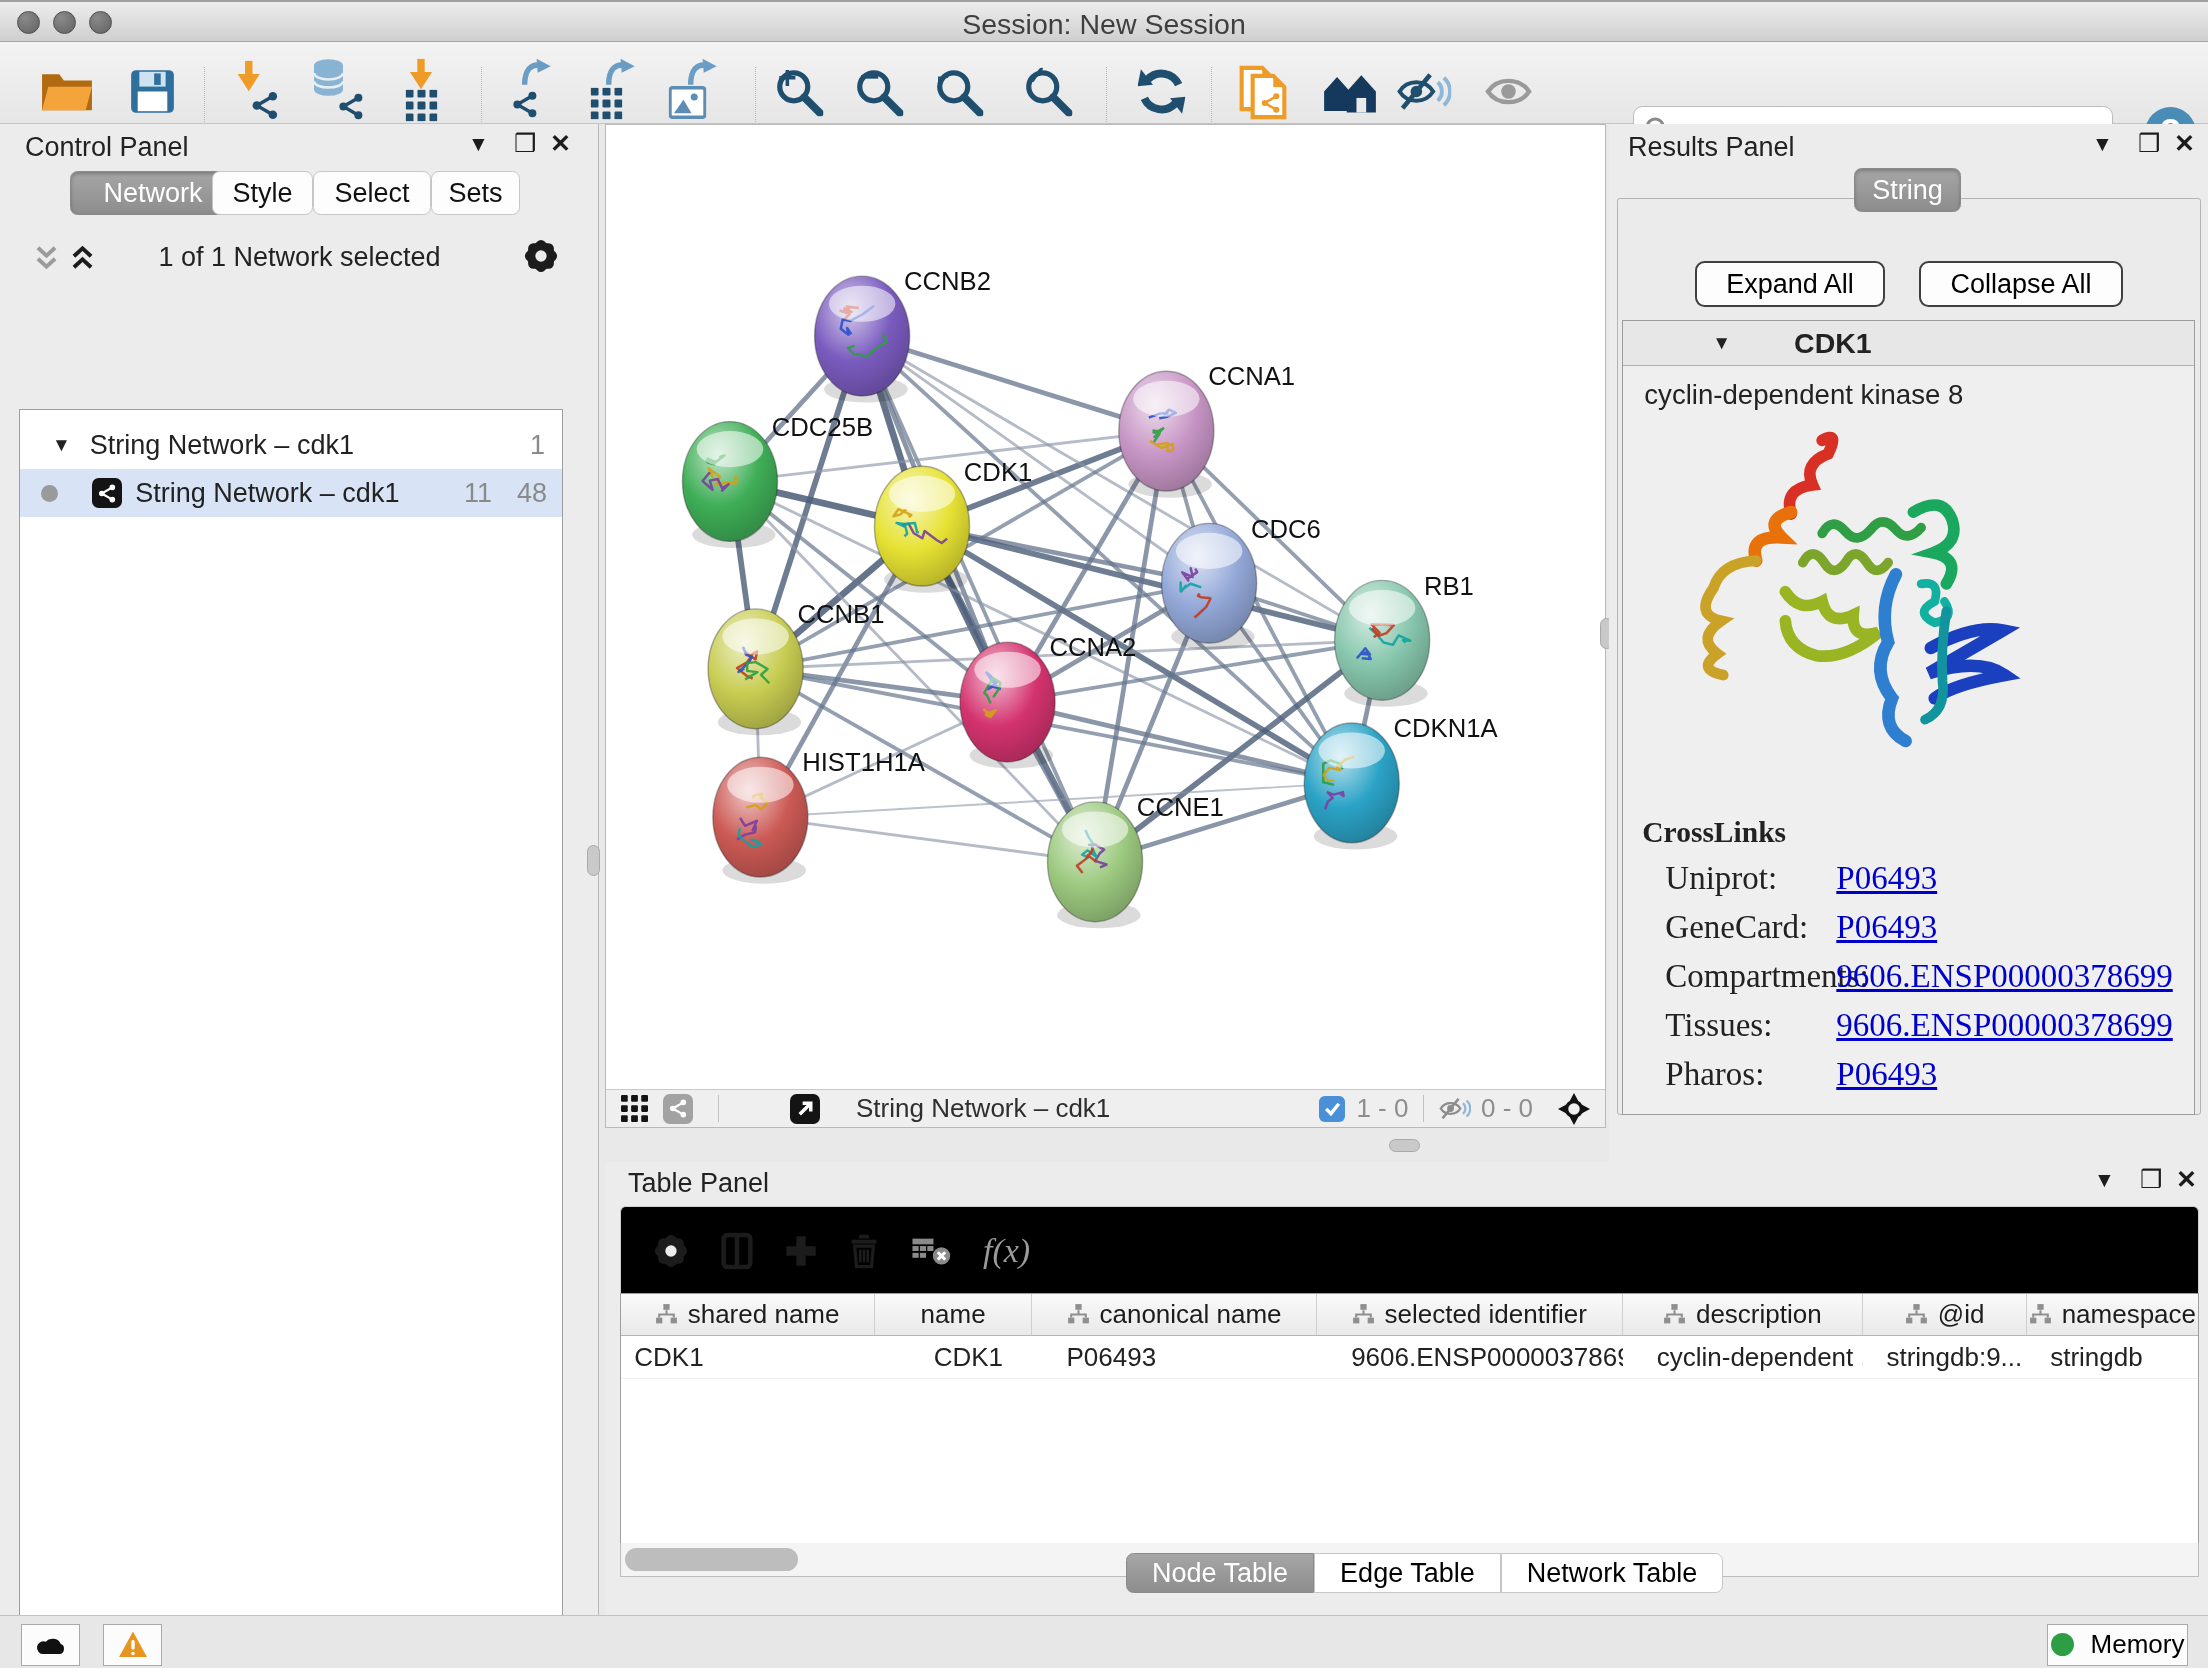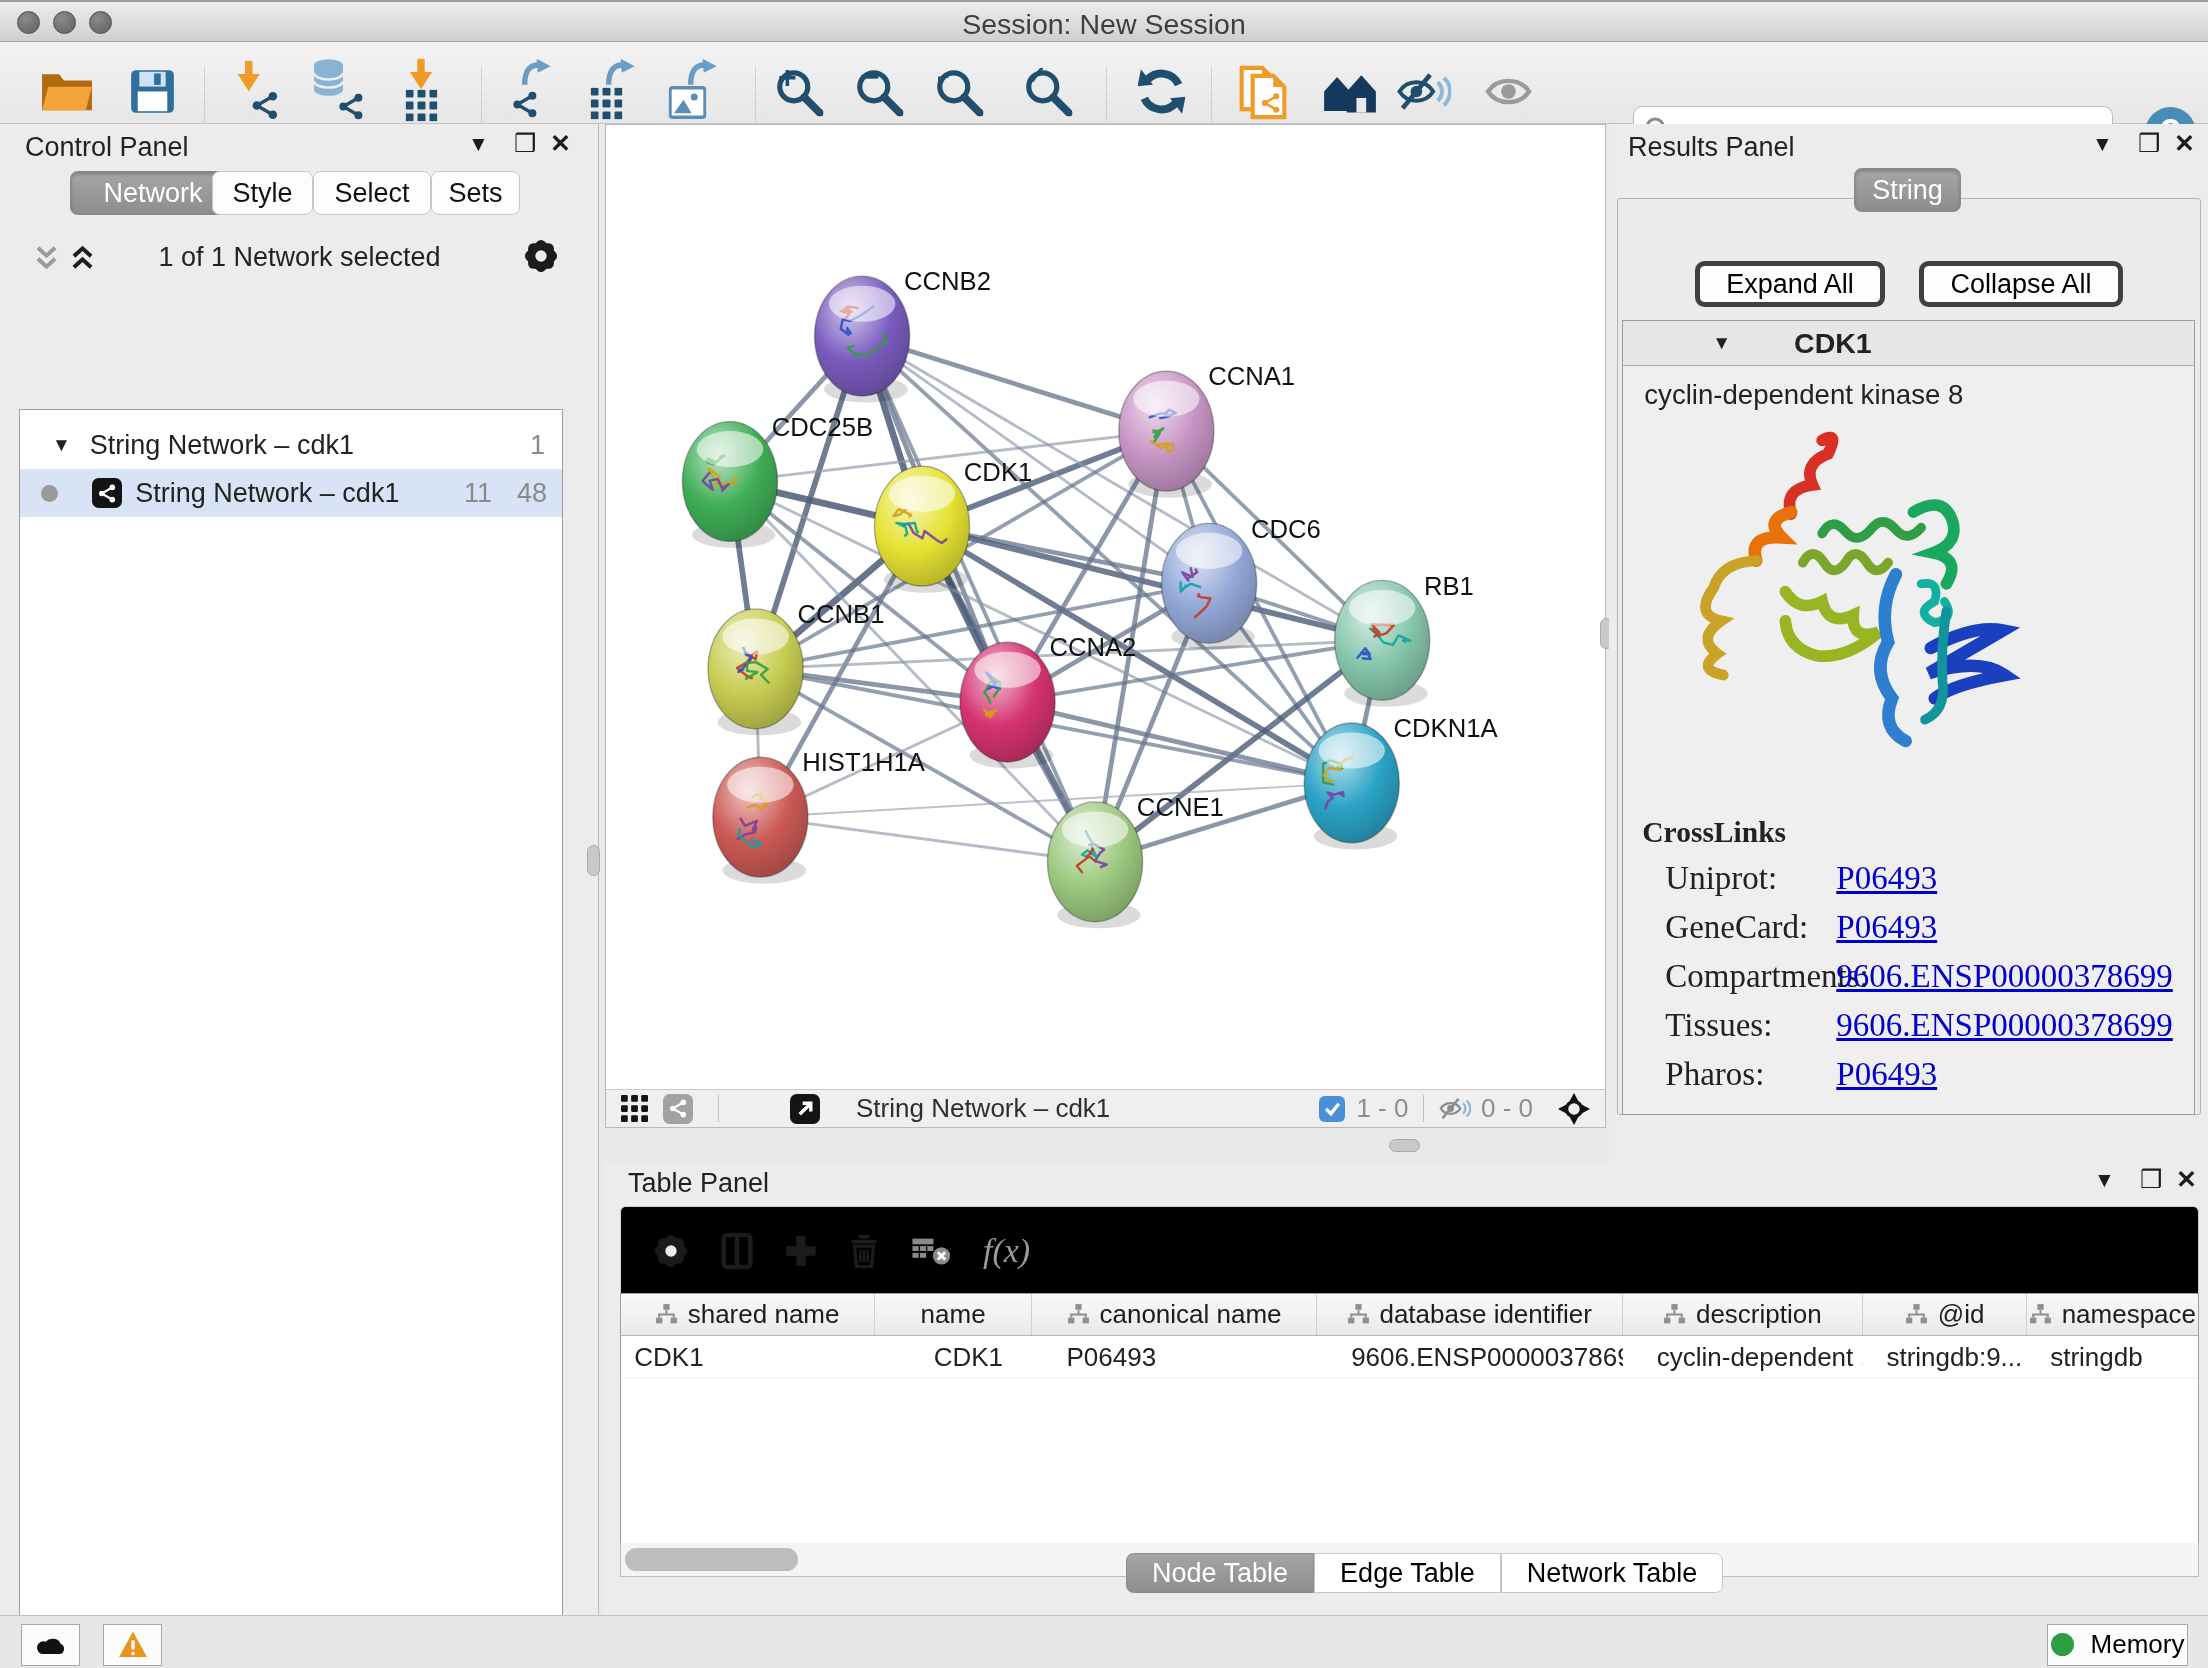--- a/index.html
+++ b/index.html
@@ -28,21 +28,21 @@
   .trow.sel{background:#d8e4f6;}
   .cnt{color:#8a8a8a;}
   
   .netpanel{position:absolute;left:605px;top:124px;width:1001px;height:1004px;background:#fff;border:1px solid #b9b9b9;box-sizing:border-box;}
   .nettoolbar{position:absolute;left:0;bottom:0;width:100%;height:38px;background:#efefef;border-top:1px solid #c9c9c9;display:flex;align-items:center;box-sizing:border-box;font-size:26px;}
   .badge{width:30px;height:30px;border-radius:6.7px;display:inline-flex;align-items:center;justify-content:center;}
   .graytxt{color:#8d8d8d;}
   
   .rpanel{position:absolute;left:1609px;top:124px;width:599px;height:1491px;background:#ececec;}
   .rsunken{position:absolute;left:7.6px;top:74px;width:584px;height:917px;background:#ebebeb;border:1.9px solid #b3b3b3;border-radius:2.9px;box-sizing:border-box;}
-  .rbtn{position:absolute;height:46px;background:#fdfdfd;border:5px solid #404040;border-radius:9.5px;font-size:27px;padding:0;}
+  .rbtn{position:absolute;height:46px;background:#fdfdfd;border:2px solid #404040;border-radius:9.5px;font-size:27px;padding:0;}
   .section{position:absolute;left:13.3px;top:196px;width:573px;height:795px;border:1px solid #9c9c9c;background:#efefef;box-sizing:border-box;}
   .sechead{height:44px;background:#e7e7e7;border-bottom:1px solid #b0b0b0;display:flex;align-items:center;}
   .serif{font-family:"Liberation Serif",serif;}
   .xlink{color:#0000cc;text-decoration:underline;}
   
   .tpanel{position:absolute;left:605px;top:1162px;width:1604px;height:453px;background:#ececec;}
   .ttoolbar{position:absolute;left:15px;top:44px;width:1579px;height:88px;background:#000000;border:1px solid #cfcfcf;border-bottom:none;border-radius:5.7px 5.7px 0 0;display:flex;align-items:center;box-sizing:border-box;}
   .tico{margin-left:32px;color:#1c1c1c;}
   .table{position:absolute;left:15px;top:131px;width:1579px;height:270px;background:#fff;border:1.9px solid #9e9e9e;box-sizing:border-box;overflow:hidden;}
   .thead{display:flex;height:42px;background:linear-gradient(#fafafa,#e9e9e9);border-bottom:1.9px solid #b5b5b5;box-sizing:border-box;}
@@ -688,21 +688,21 @@
         <div class="th" style="width:285px">
             <svg width="23" height="21" viewBox="0 0 24 22">
               <use href="#i-hier"></use>
             </svg>
             <span>canonical name</span>
           </div>
         <div class="th" style="width:306px">
             <svg width="23" height="21" viewBox="0 0 24 22">
               <use href="#i-hier"></use>
             </svg>
-            <span>database identifier</span>
+            <span>selected identifier</span>
           </div>
         <div class="th" style="width:241px">
             <svg width="23" height="21" viewBox="0 0 24 22">
               <use href="#i-hier"></use>
             </svg>
             <span>description</span>
           </div>
         <div class="th" style="width:164px">
             <svg width="23" height="21" viewBox="0 0 24 22">
               <use href="#i-hier"></use>

